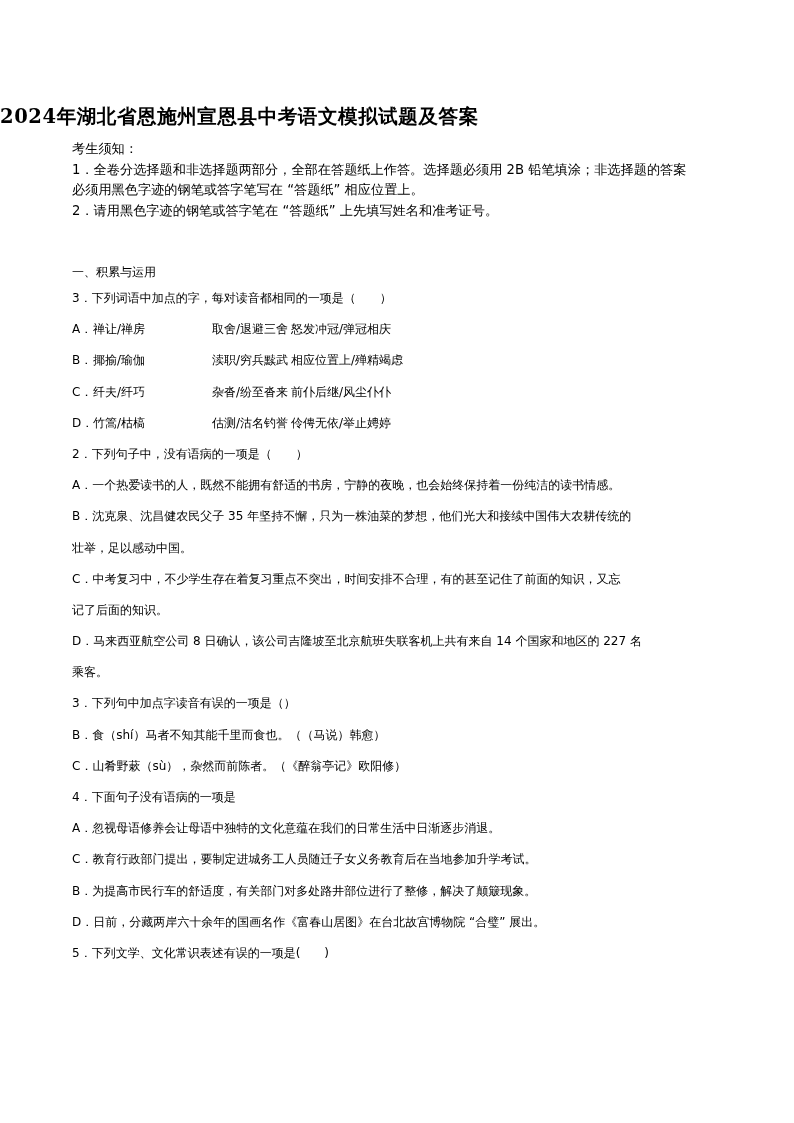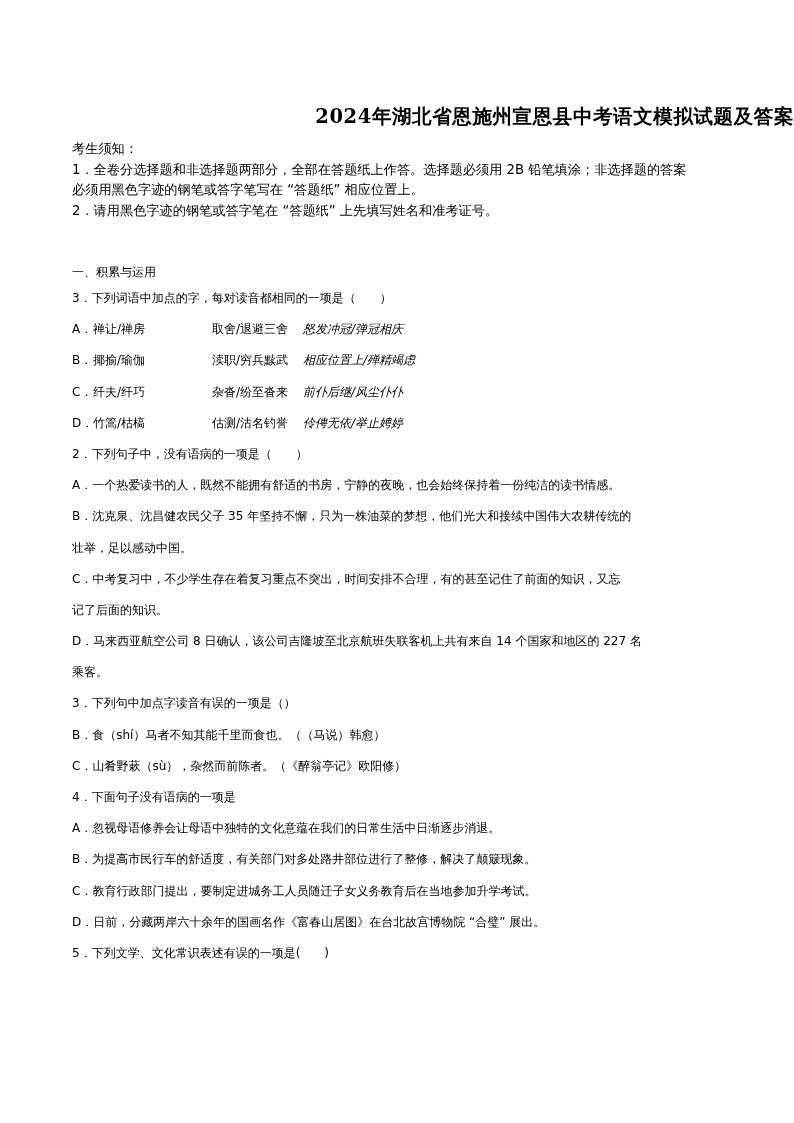--- a/index.html
+++ b/index.html
@@ -20,21 +20,21 @@
       left: 0; top: 0;
       width: 794px;
       height: 1123px;
       background: #ffffff;
     }
     .title {
       position: absolute;
       left: 0;
       width: 794px;
       top: 104px;
-      text-align: right;
+      text-align: left;
       font-family: "DejaVu Serif", "Liberation Serif", serif;
       font-weight: bold;
       font-size: 19.5px;
       letter-spacing: 0.6px;
       line-height: 26px;
       white-space: nowrap;
     }
     .content {
       position: absolute;
       left: 72px;
@@ -64,21 +64,21 @@
     .opt-grid {
       position: relative;
     }
     .opt-grid span {
       position: absolute;
       top: 0;
     }
     .c0 { left: 0; }
     .c1 { left: 21px; }
     .c2 { left: 112px; margin-left: 28px; }
-    .c3 { left: 231px; font-style: italic; }
+    .c3 { left: 219px; }
   </style>
 </head>
 <body>
 
 <div class="page">
 
   <div class="title">2024年湖北省恩施州宣恩县中考语文模拟试题及答案</div>
 
   <div class="content notice">
     <span class="line">考生须知：</span>
@@ -124,20 +124,20 @@
     <div class="row">记了后面的知识。</div>
     <div class="row">D．马来西亚航空公司 8 日确认，该公司吉隆坡至北京航班失联客机上共有来自 14 个国家和地区的 227 名</div>
     <div class="row">乘客。</div>
 
     <div class="row">3．下列句中加点字读音有误的一项是（）</div>
     <div class="row">B．食（shí）马者不知其能千里而食也。（（马说）韩愈）</div>
     <div class="row">C．山肴野蔌（sù），杂然而前陈者。（《醉翁亭记》欧阳修）</div>
 
     <div class="row">4．下面句子没有语病的一项是</div>
     <div class="row">A．忽视母语修养会让母语中独特的文化意蕴在我们的日常生活中日渐逐步消退。</div>
+    <div class="row">C．教育行政部门提出，要制定进城务工人员随迁子女义务教育后在当地参加升学考试。</div>
     <div class="row">B．为提高市民行车的舒适度，有关部门对多处路井部位进行了整修，解决了颠簸现象。</div>
-    <div class="row">C．教育行政部门提出，要制定进城务工人员随迁子女义务教育后在当地参加升学考试。</div>
     <div class="row">D．日前，分藏两岸六十余年的国画名作《富春山居图》在台北故宫博物院 “合璧” 展出。</div>
 
     <div class="row">5．下列文学、文化常识表述有误的一项是(　　)</div>
   </div>
 
 </div>
 
 </body></html>

